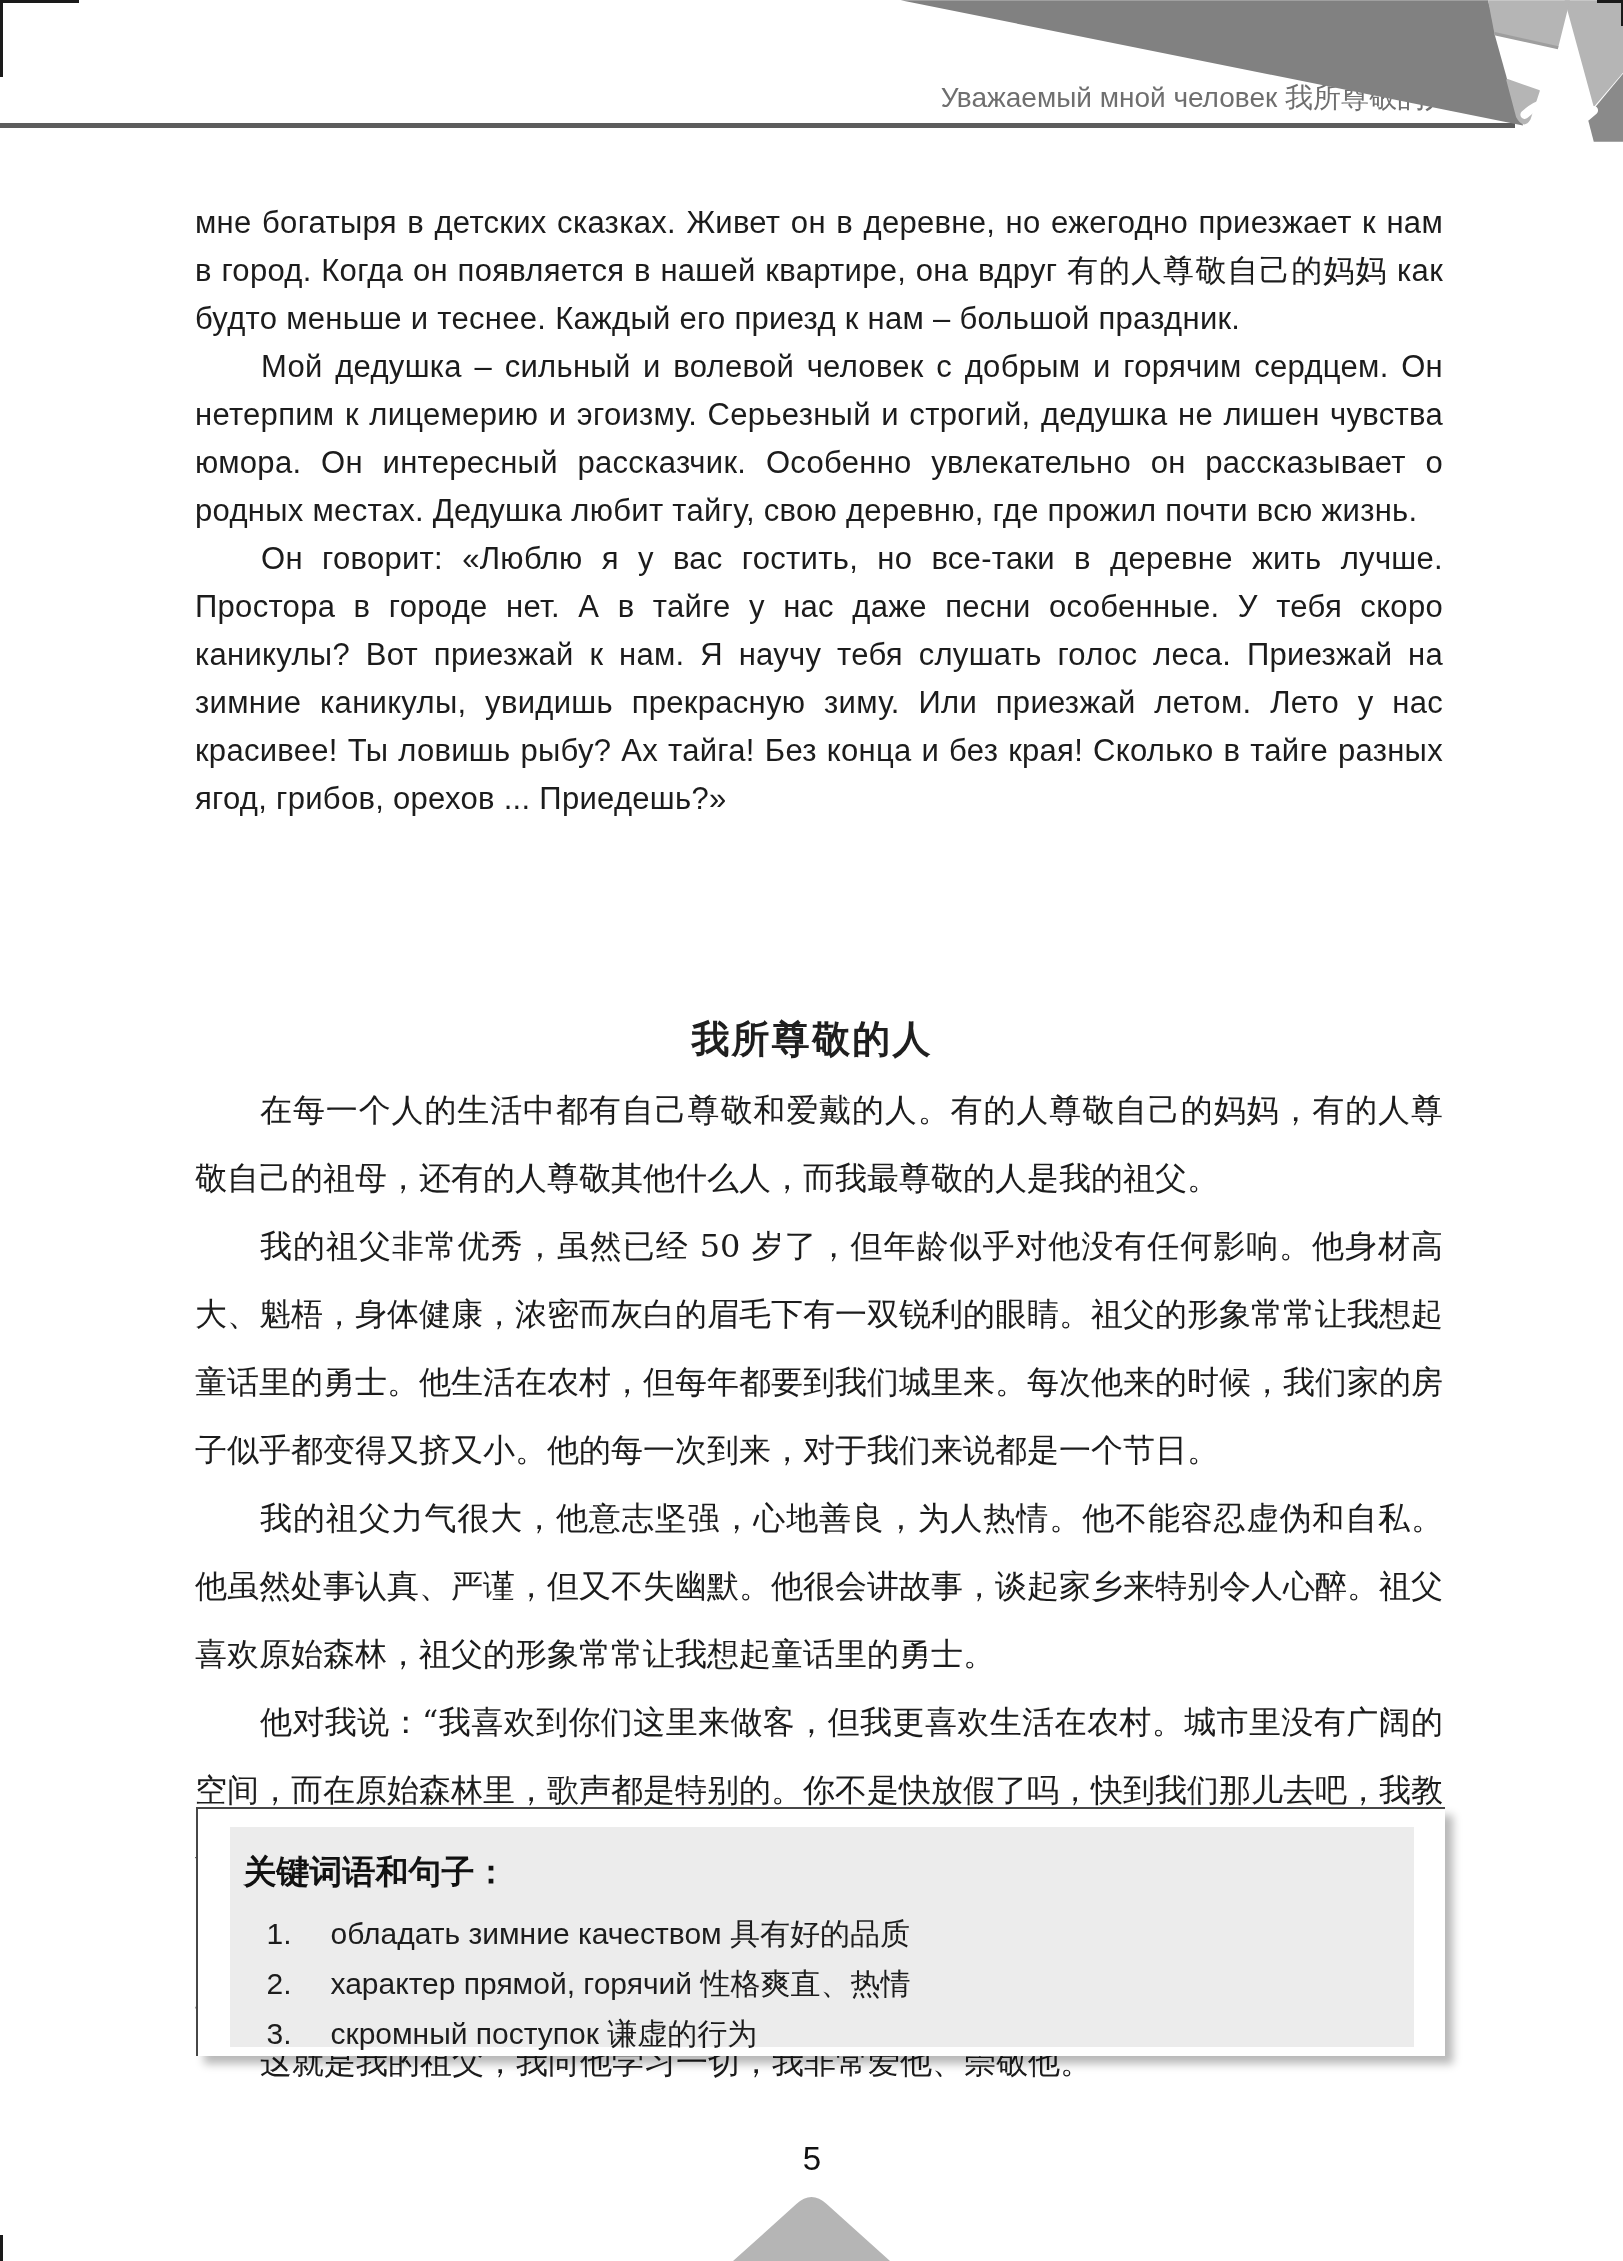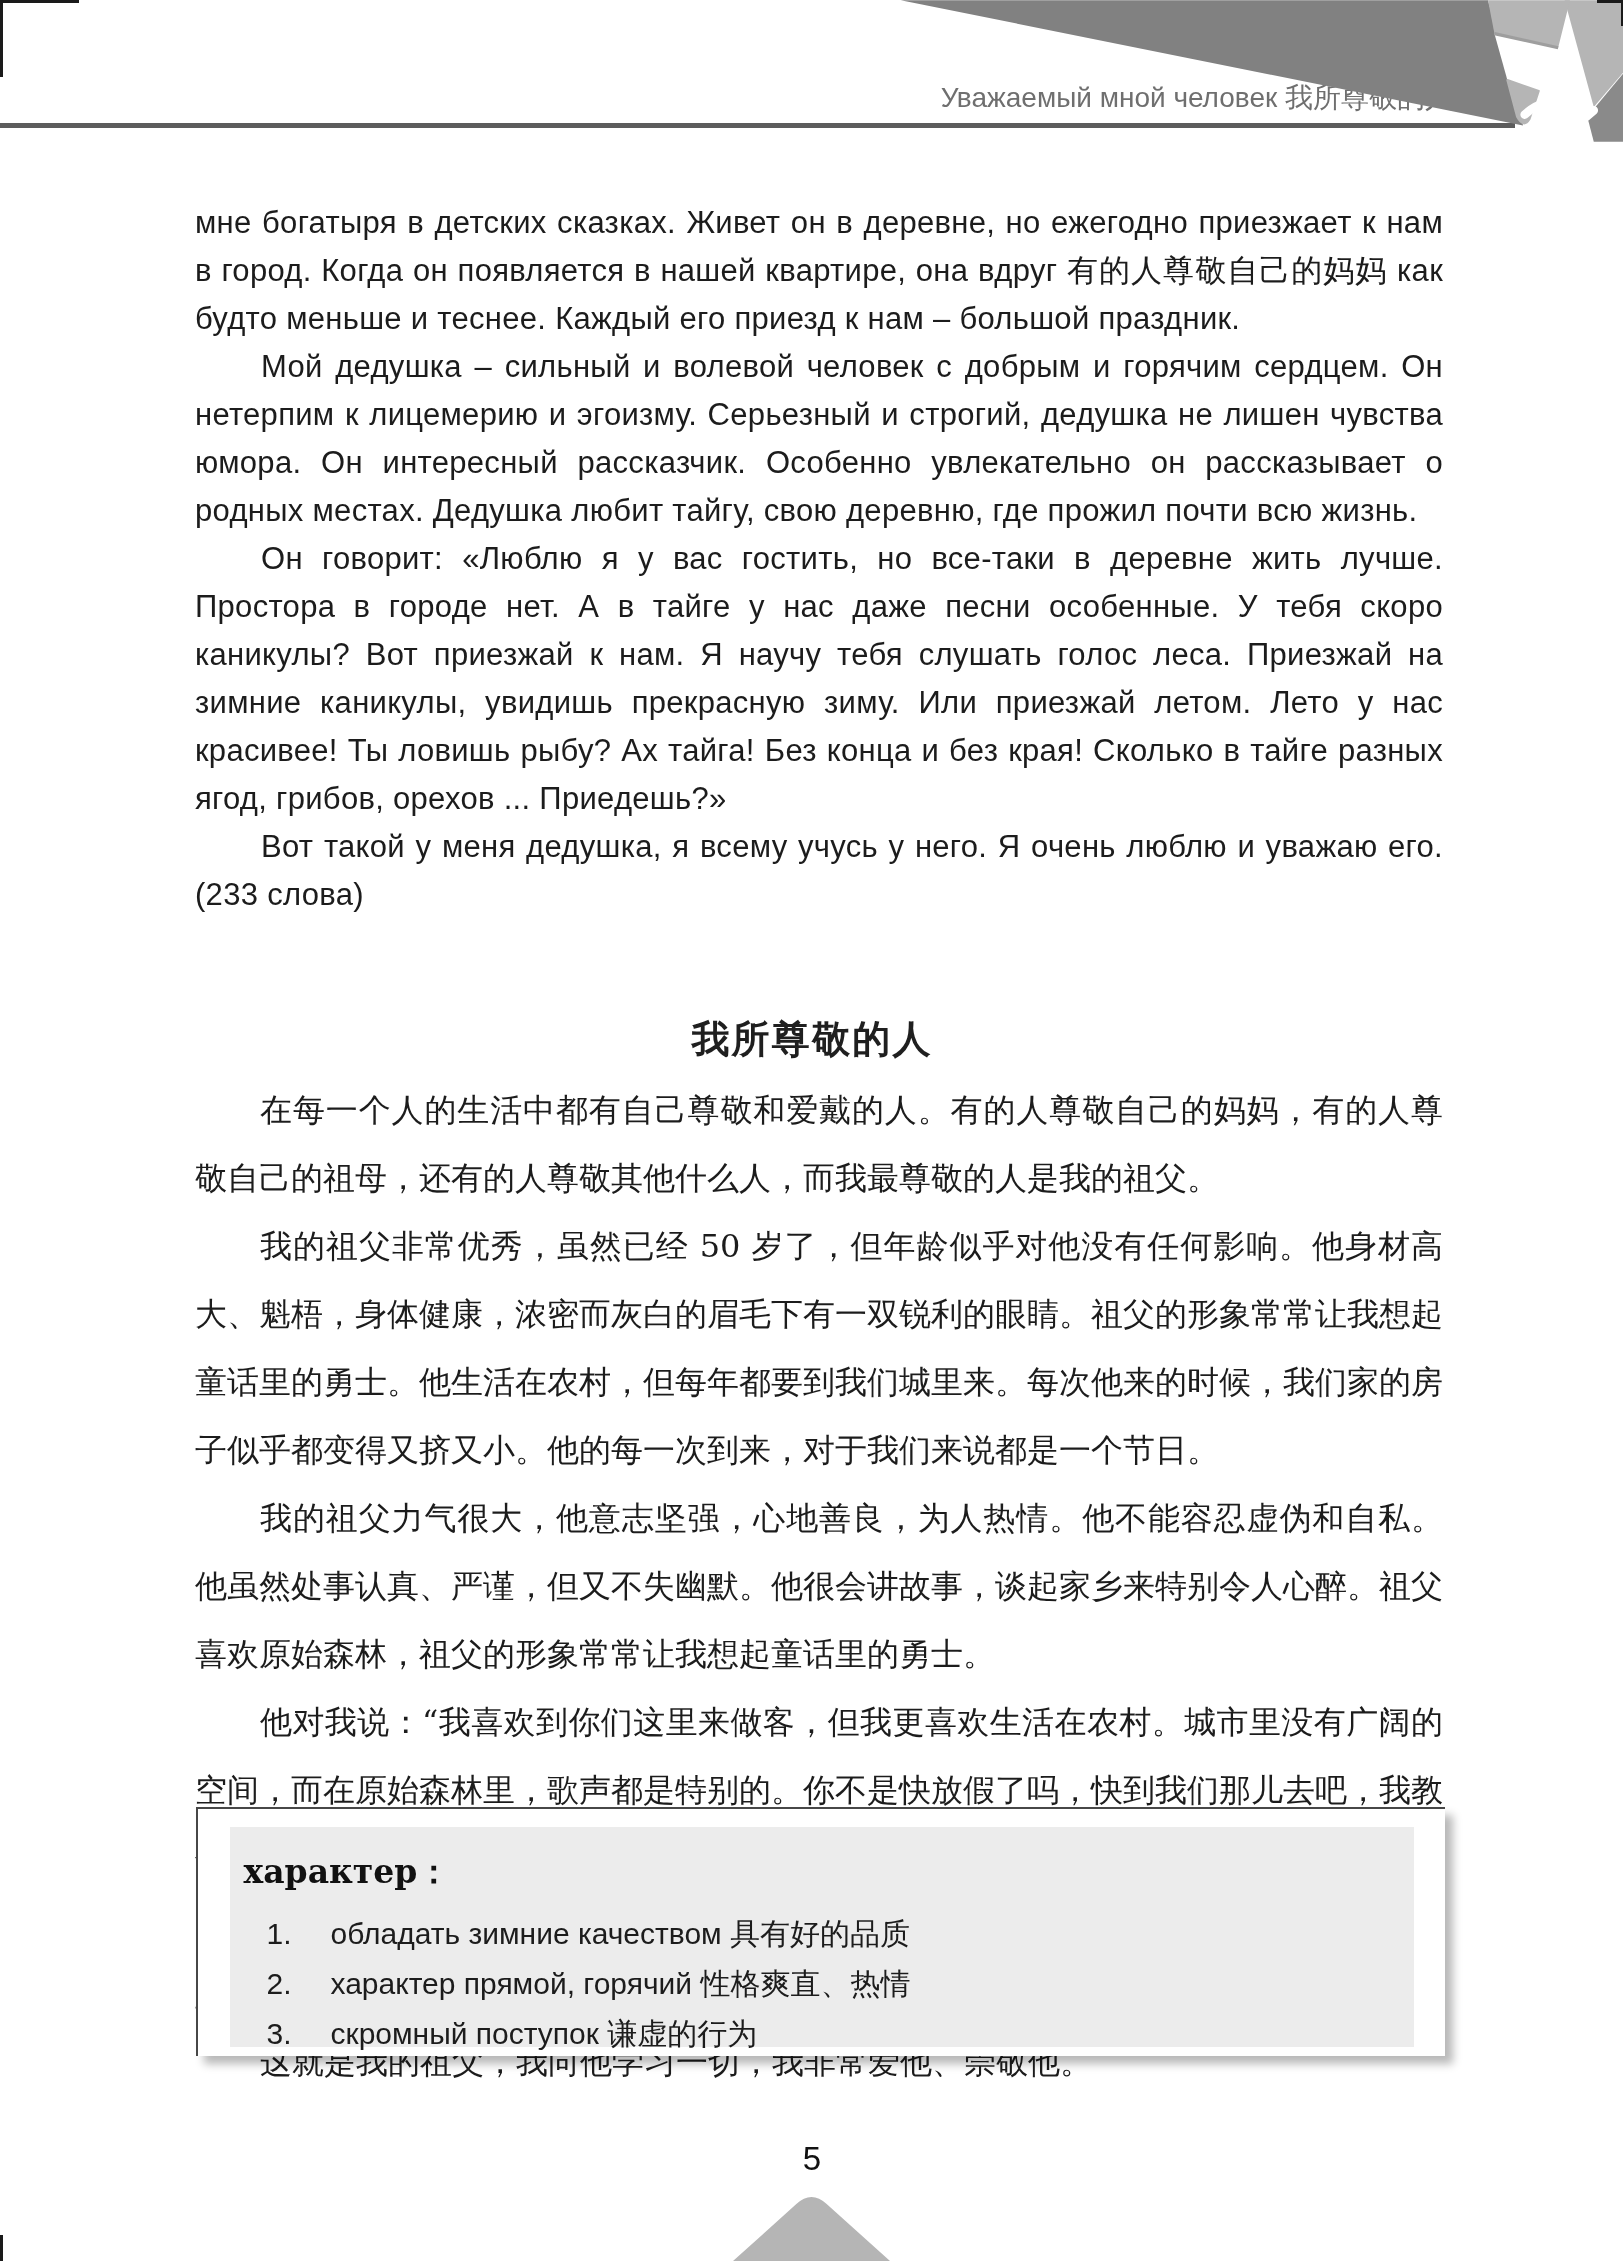--- a/index.html
+++ b/index.html
@@ -107,40 +107,39 @@
   </svg>
 
   <div class="ru-block">
 
       <p>мне богатыря в детских сказках. Живет он в деревне, но ежегодно приезжает к нам в город. Когда он появляется в нашей квартире, она вдруг 有的人尊敬自己的妈妈 как будто меньше и теснее. Каждый его приезд к нам – большой праздник.</p>
 
       <p>Мой дедушка – сильный и волевой человек с добрым и горячим сердцем. Он нетерпим к лицемерию и эгоизму. Серьезный и строгий, дедушка не лишен чувства юмора. Он интересный рассказчик. Особенно увлекательно он рассказывает о родных местах. Дедушка любит тайгу, свою деревню, где прожил почти всю жизнь.</p>
 
       <p>Он говорит: «Люблю я у вас гостить, но все-таки в деревне жить лучше. Простора в городе нет. А в тайге у нас даже песни особенные. У тебя скоро каникулы? Вот приезжай к нам. Я научу тебя слушать голос леса. Приезжай на зимние каникулы, увидишь прекрасную зиму. Или приезжай летом. Лето у нас красивее! Ты ловишь рыбу? Ах тайга! Без конца и без края! Сколько в тайге разных ягод, грибов, орехов ... Приедешь?»</p>
 
-      <p>Вот такой у меня дедушка, я всему учусь у него. Я очень люблю и уважаю его. (233 слова)</p>
     </div>
 
   <div class="zh-title">我所尊敬的人</div>
   <div class="zh-block">
 
       <p>在每一个人的生活中都有自己尊敬和爱戴的人。有的人尊敬自己的妈妈，有的人尊敬自己的祖母，还有的人尊敬其他什么人，而我最尊敬的人是我的祖父。</p>
 
       <p>我的祖父非常优秀，虽然已经 50 岁了，但年龄似乎对他没有任何影响。他身材高大、魁梧，身体健康，浓密而灰白的眉毛下有一双锐利的眼睛。祖父的形象常常让我想起童话里的勇士。他生活在农村，但每年都要到我们城里来。每次他来的时候，我们家的房子似乎都变得又挤又小。他的每一次到来，对于我们来说都是一个节日。</p>
 
       <p>我的祖父力气很大，他意志坚强，心地善良，为人热情。他不能容忍虚伪和自私。他虽然处事认真、严谨，但又不失幽默。他很会讲故事，谈起家乡来特别令人心醉。祖父喜欢原始森林，祖父的形象常常让我想起童话里的勇士。</p>
 
       <p>他对我说：“我喜欢到你们这里来做客，但我更喜欢生活在农村。城市里没有广阔的空间，而在原始森林里，歌声都是特别的。你不是快放假了吗，快到我们那儿去吧，我教你听森林的声音。寒假来吧，你会看到我们那里美丽的冬天。或者夏天来，我们那里的夏天更好！你会钓鱼吗？啊，原始森林，无边无际！在原始森林里有许多野果、蘑菇、各种坚果……你来吗？”</p>
 
       <p>这就是我的祖父，我向他学习一切，我非常爱他、崇敬他。</p>
     </div>
 
   <div class="kw-box">
     <div class="kw-panel">
-      <p class="kw-title">характер：</p>
+      <p class="kw-title">关键词语和句子：</p>
       <div>
 
           <div class="kw-item">
             <span class="num">1.</span>
             <span class="txt"><span class="ru">обладать зимние качеством </span><span class="zh">具有好的品质</span></span>
           </div>
 
           <div class="kw-item">
             <span class="num">2.</span>
             <span class="txt"><span class="ru">характер прямой, горячий </span><span class="zh">性格爽直、热情</span></span>

